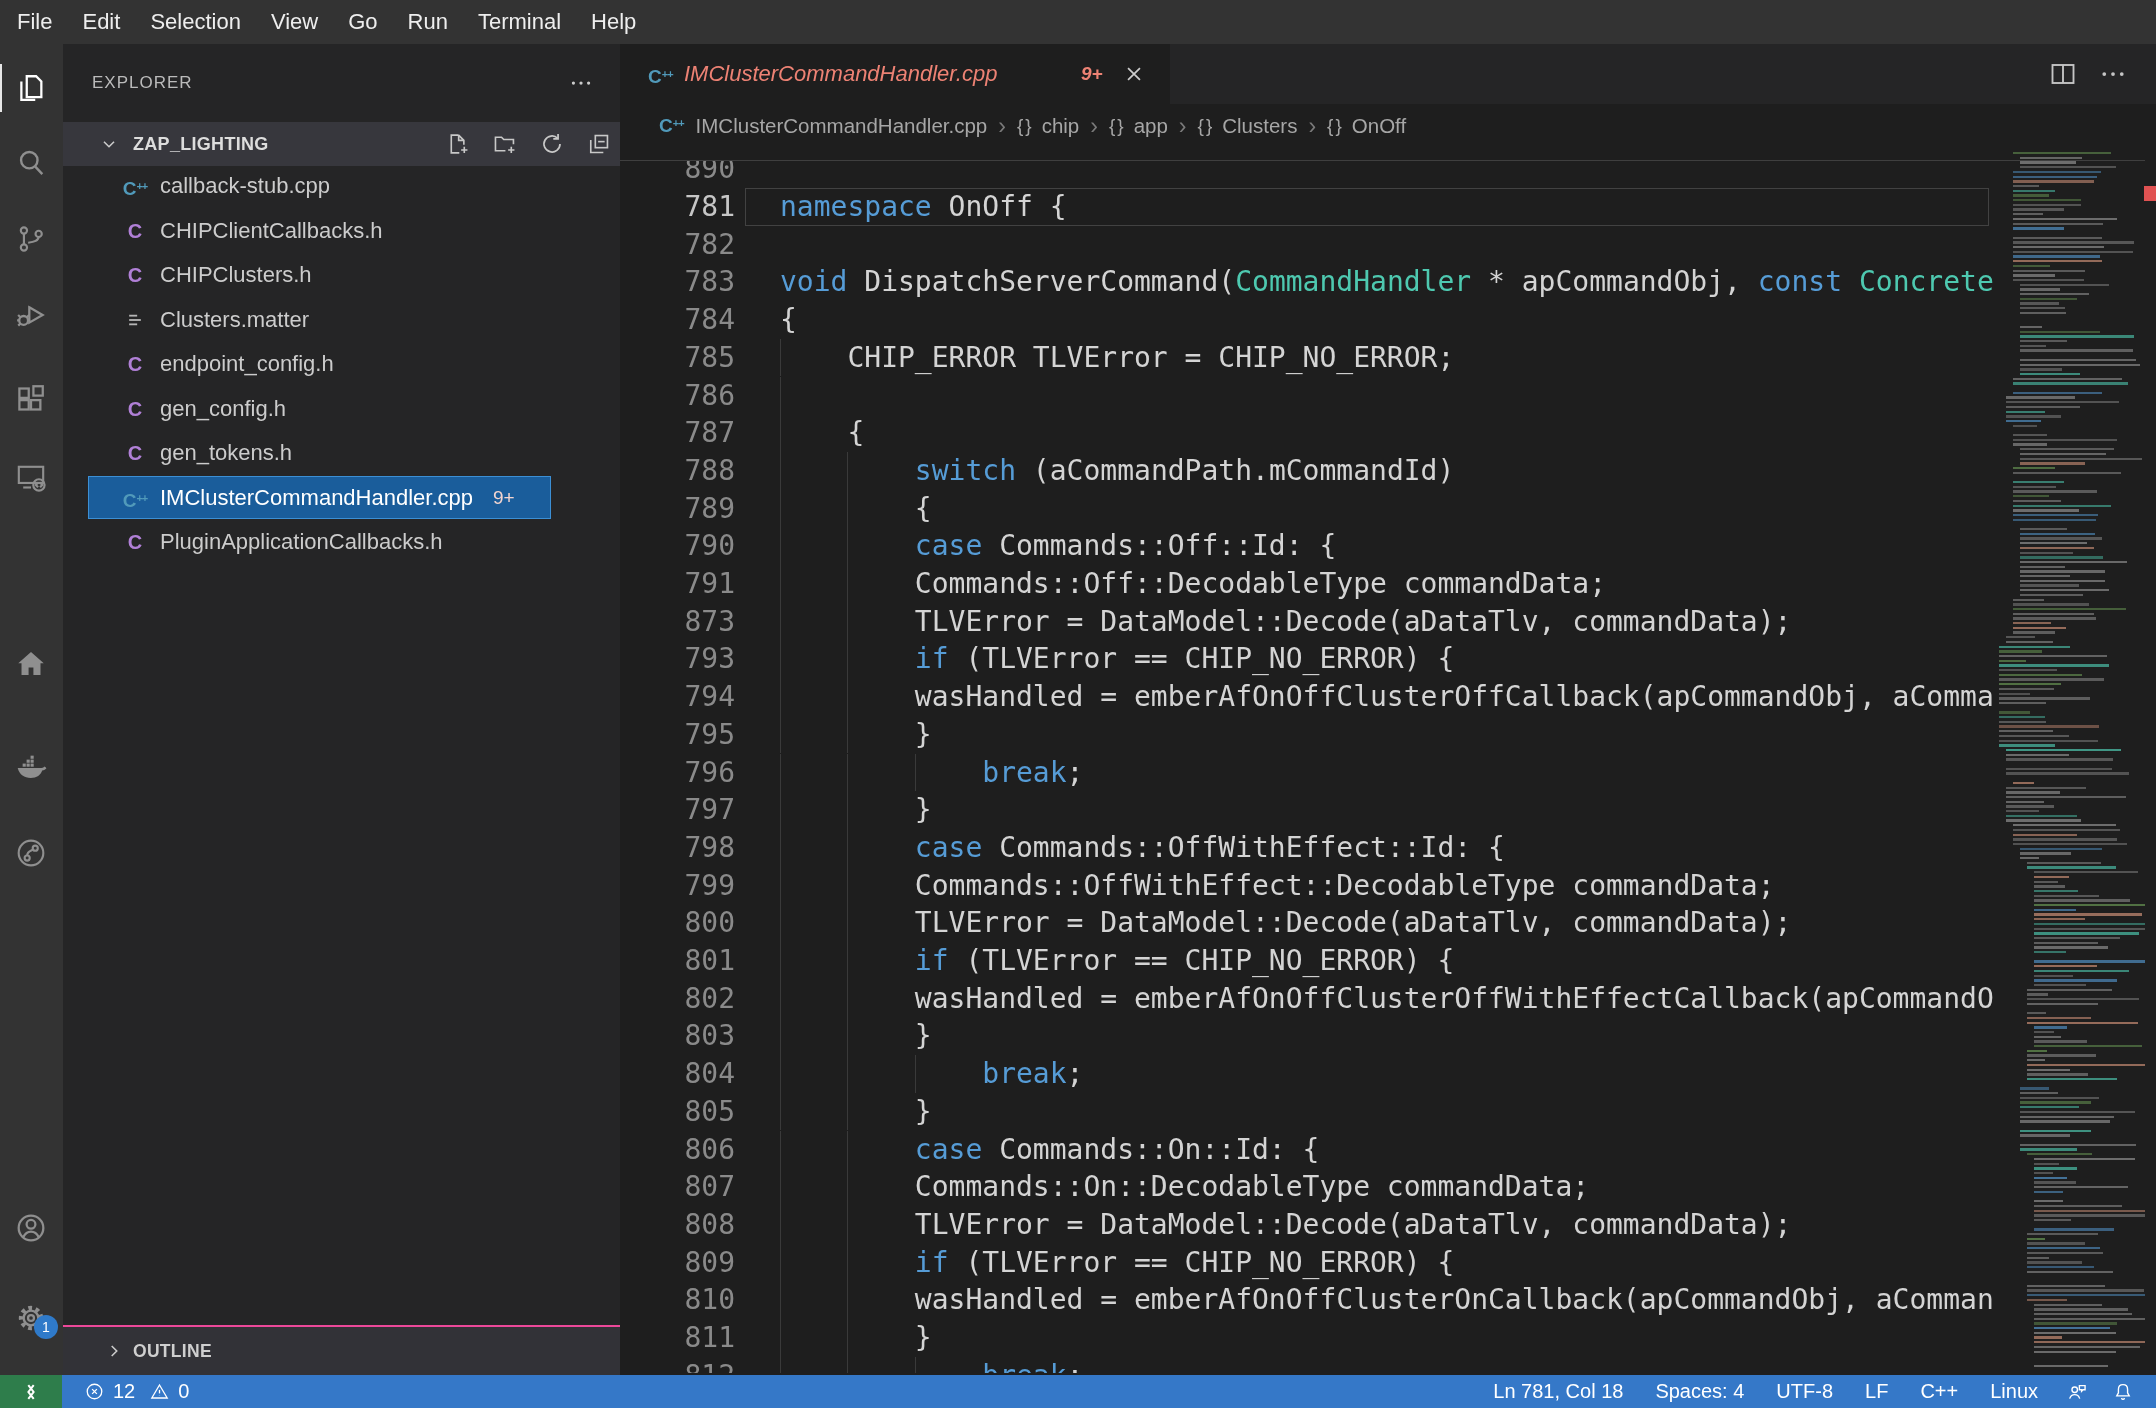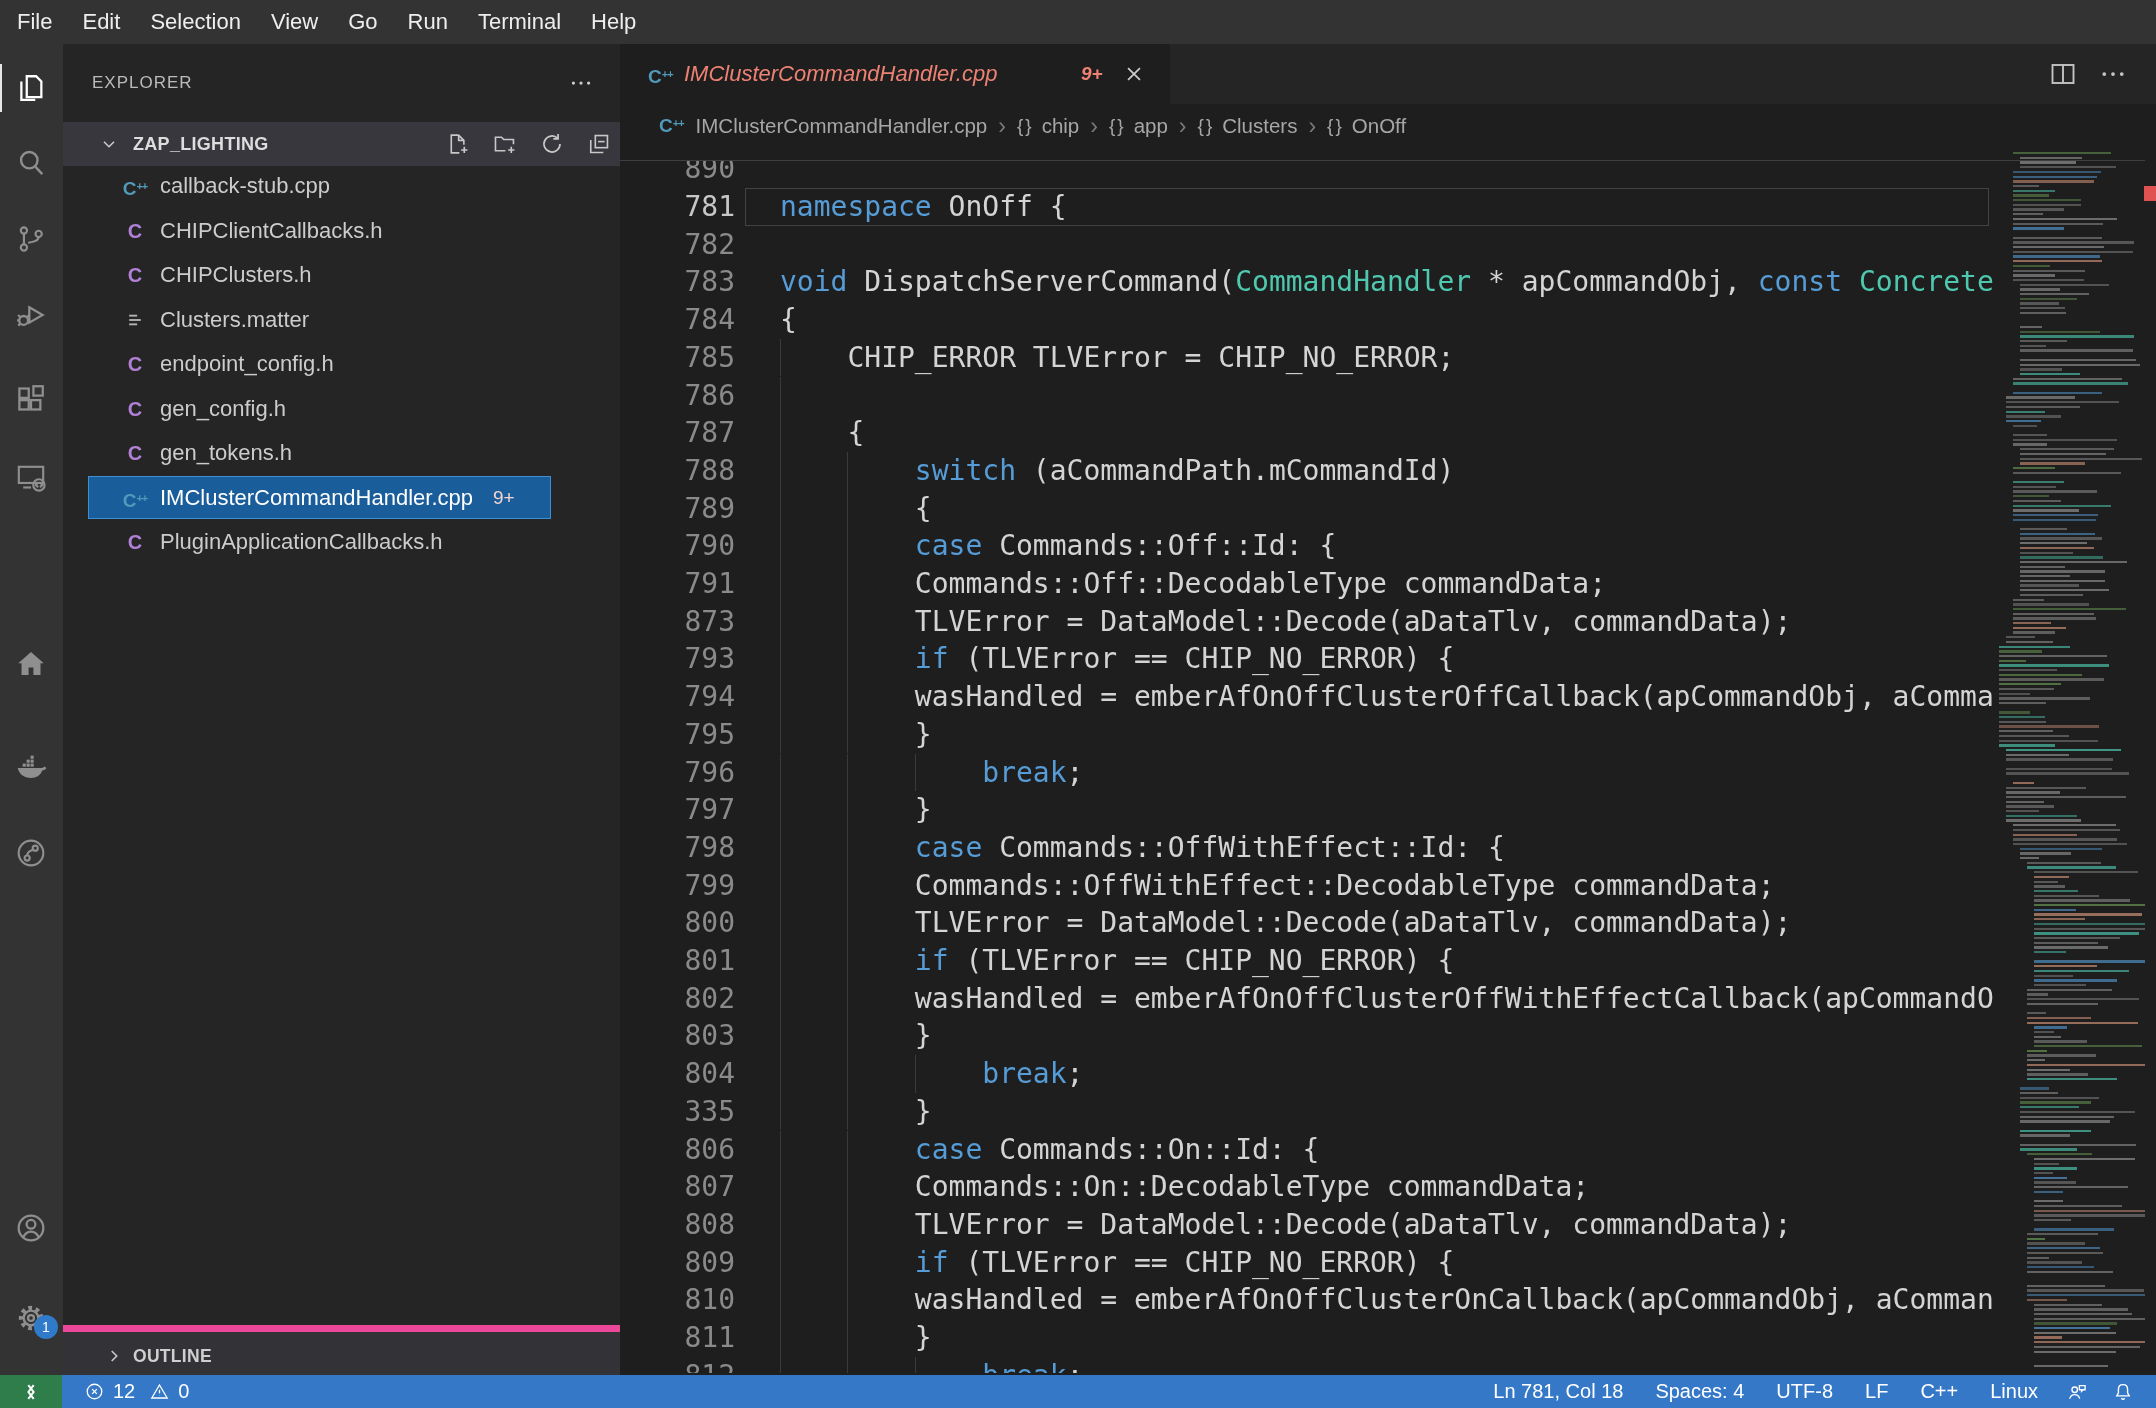--- a/index.html
+++ b/index.html
@@ -30,21 +30,21 @@
   .file-row .sel{position:absolute;left:25px;right:69px;top:0;bottom:1px;background:var(--selection_bg);
                  border:1px solid var(--selection_border);box-sizing:border-box;}
   .fi{position:absolute;left:59px;top:0;width:26px;height:44.5px;line-height:44.5px;text-align:center;}
   .fi-cpp{color:#519aba;font-weight:bold;font-size:19px;}
   .fi-cpp .pp{font-size:11px;vertical-align:5px;letter-spacing:-1px;}
   .fi-h{color:#b180d7;font-weight:bold;font-size:20px;}
   .fi svg{width:20px;height:20px;margin-top:12px;color:#b5b5b5;}
   .file-label{position:absolute;left:97px;top:0;line-height:44.5px;font-size:22px;color:#ccc;white-space:nowrap;}
   .file-badge{position:absolute;left:430px;top:0;line-height:44.5px;font-size:19px;color:#f3d5d0;}
   .file-row.selected .file-label{color:#fff;}
-  #outline-row{position:absolute;left:0;top:1281px;width:557px;height:50px;background:#323237;border-top:7px solid #ec4899;box-sizing:border-box;}
+  #outline-row{position:absolute;left:0;top:1281px;width:557px;height:50px;background:#323237;border-top:2px solid #ec4899;box-sizing:border-box;}
   #outline-chevron{position:absolute;left:40px;top:13px;width:22px;height:22px;color:#ccc;}
   #outline-label{position:absolute;left:70px;top:0;line-height:48px;font-size:17.5px;font-weight:bold;color:#cfcfcf;letter-spacing:.3px;}
   
   #tabbar{position:absolute;left:620px;top:44px;width:1536px;height:60px;background:var(--tabbar_bg);}
   #tab{position:absolute;left:0;top:0;width:550px;height:60px;background:var(--tab_active_bg);}
   #tab-icon{position:absolute;left:28px;top:0;line-height:60px;}
   #tab-label{position:absolute;left:64px;top:0;line-height:60px;font-size:22px;font-style:italic;color:var(--error_fg);white-space:nowrap;}
   #tab-badge{position:absolute;left:461px;top:0;line-height:60px;font-size:19px;font-style:italic;font-weight:bold;color:var(--error_fg);}
   #tab-close{position:absolute;left:501px;top:17px;width:26px;height:26px;color:#ccc;}
   .ed-action{position:absolute;top:15px;width:30px;height:30px;color:#c5c5c5;}
@@ -477,21 +477,21 @@
       <div class="code-line" style="top: 894.1px;">
         <div class="guide" style="left: 160px;"></div>
         <div class="guide" style="left: 227.4px;"></div>
         <div class="guide" style="left: 294.8px;"></div>
         <span class="num">804</span>
         <span class="src"><span class="tok-tx">            </span><span class="tok-kw">break</span><span class="tok-tx">;</span></span>
       </div>
       <div class="code-line" style="top: 931.8px;">
         <div class="guide" style="left: 160px;"></div>
         <div class="guide" style="left: 227.4px;"></div>
-        <span class="num">335</span>
+        <span class="num">805</span>
         <span class="src"><span class="tok-tx">        }</span></span>
       </div>
       <div class="code-line" style="top: 969.5px;">
         <div class="guide" style="left: 160px;"></div>
         <div class="guide" style="left: 227.4px;"></div>
         <span class="num">806</span>
         <span class="src"><span class="tok-tx">        </span><span class="tok-kw">case</span><span class="tok-tx"> Commands::On::Id: {</span></span>
       </div>
       <div class="code-line" style="top: 1007.2px;">
         <div class="guide" style="left: 160px;"></div>

